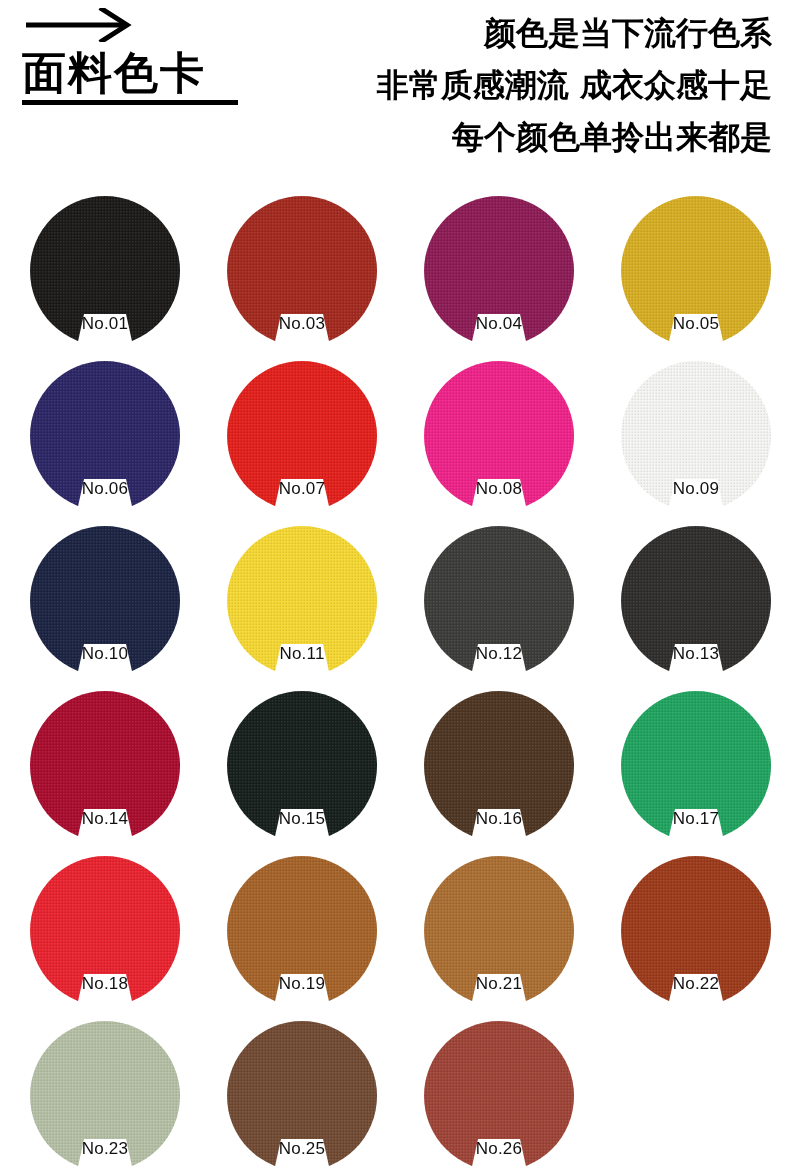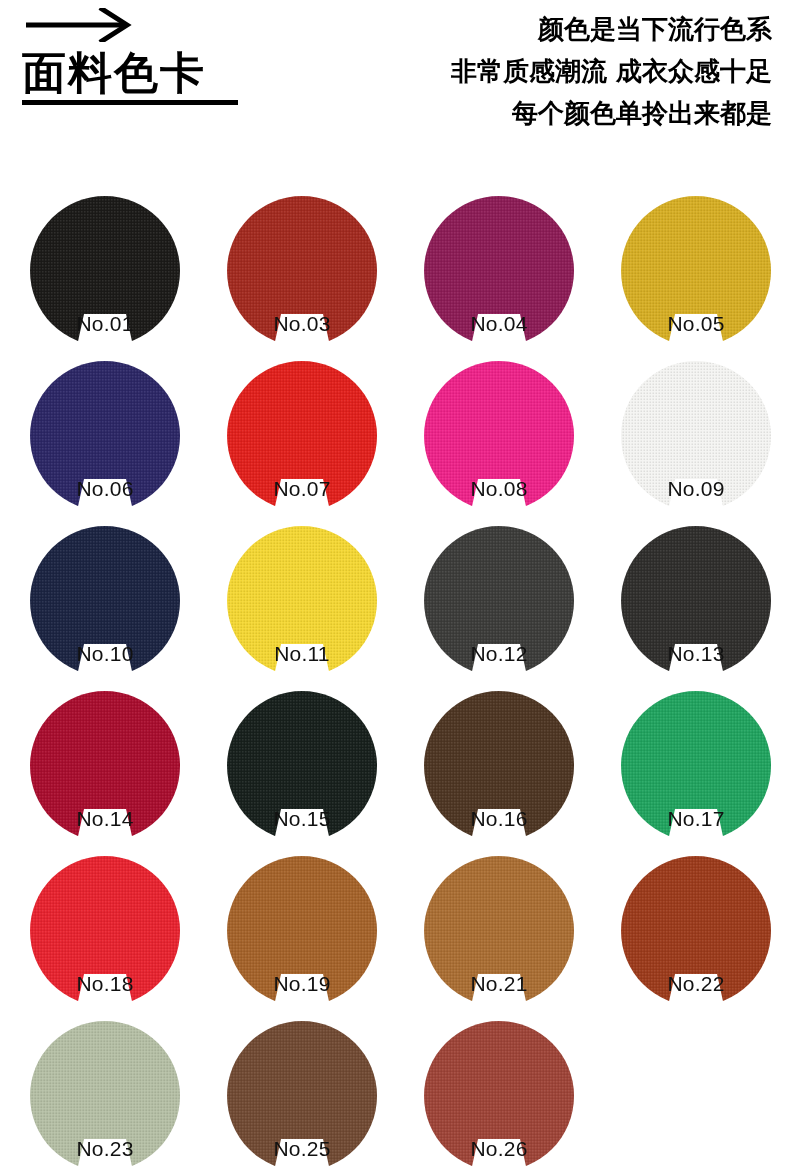--- a/index.html
+++ b/index.html
@@ -53,21 +53,21 @@
   }
 
   .header-right {
     position: absolute;
     right: 18px;
     top: 8px;
     text-align: right;
     width: 420px;
   }
   .tagline {
-    font-size: 26px;
+    font-size: 32px;
     font-weight: 700;
     color: #000000;
     line-height: 1.62;
     white-space: nowrap;
     font-family: "DejaVu Sans", "Liberation Sans", sans-serif;
   }
 
   
   .swatch-grid {
     position: absolute;
@@ -97,21 +97,21 @@
     display: block;
     width: 150px;
     height: 150px;
   }
   .swatch-label {
     position: absolute;
     left: 22px;
     top: 116px;
     width: 150px;
     text-align: center;
-    font-size: 21px;
+    font-size: 17px;
     font-weight: 400;
     color: #111111;
     letter-spacing: 0.2px;
     font-family: "Liberation Sans", "DejaVu Sans", sans-serif;
     line-height: 24px;
   }
 </style>
 </head>
 <body>
 

